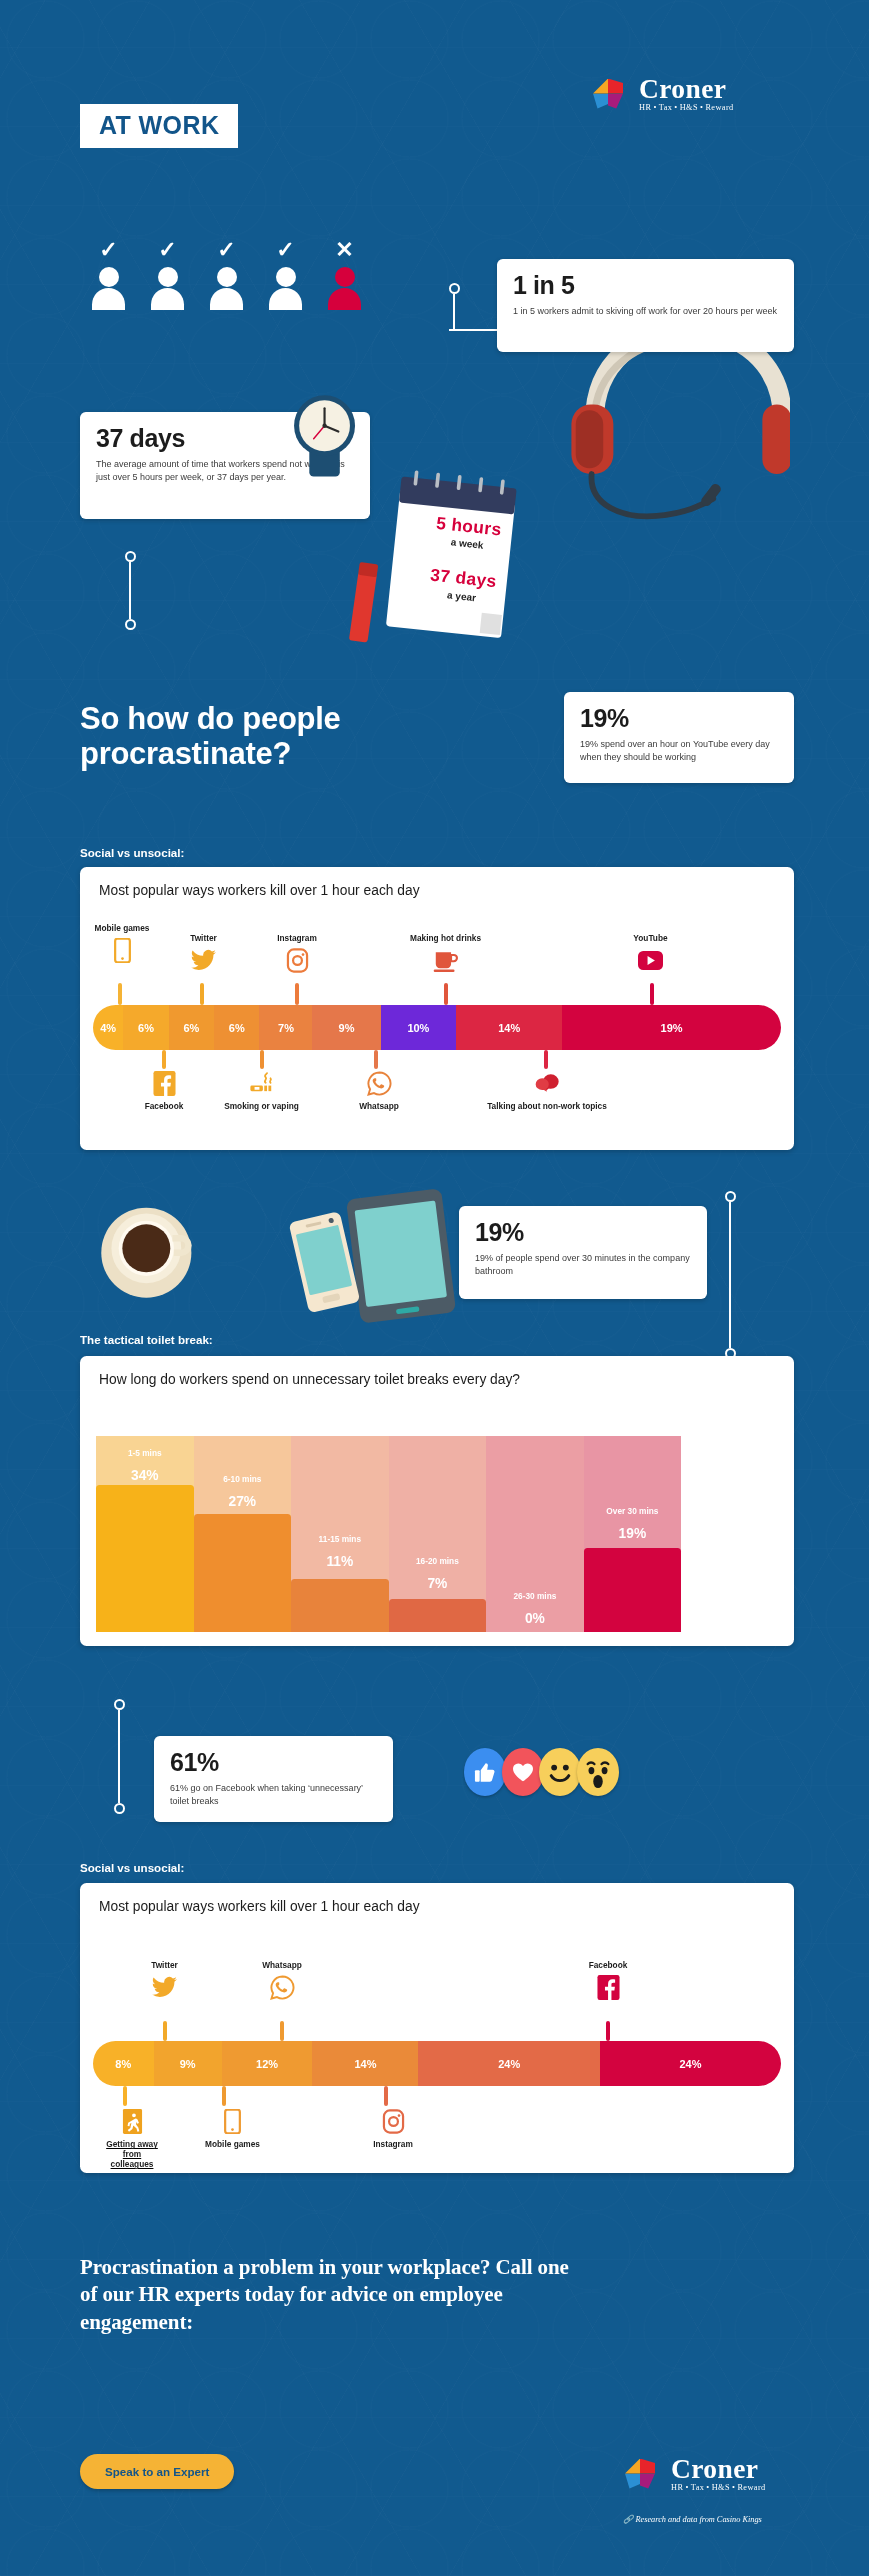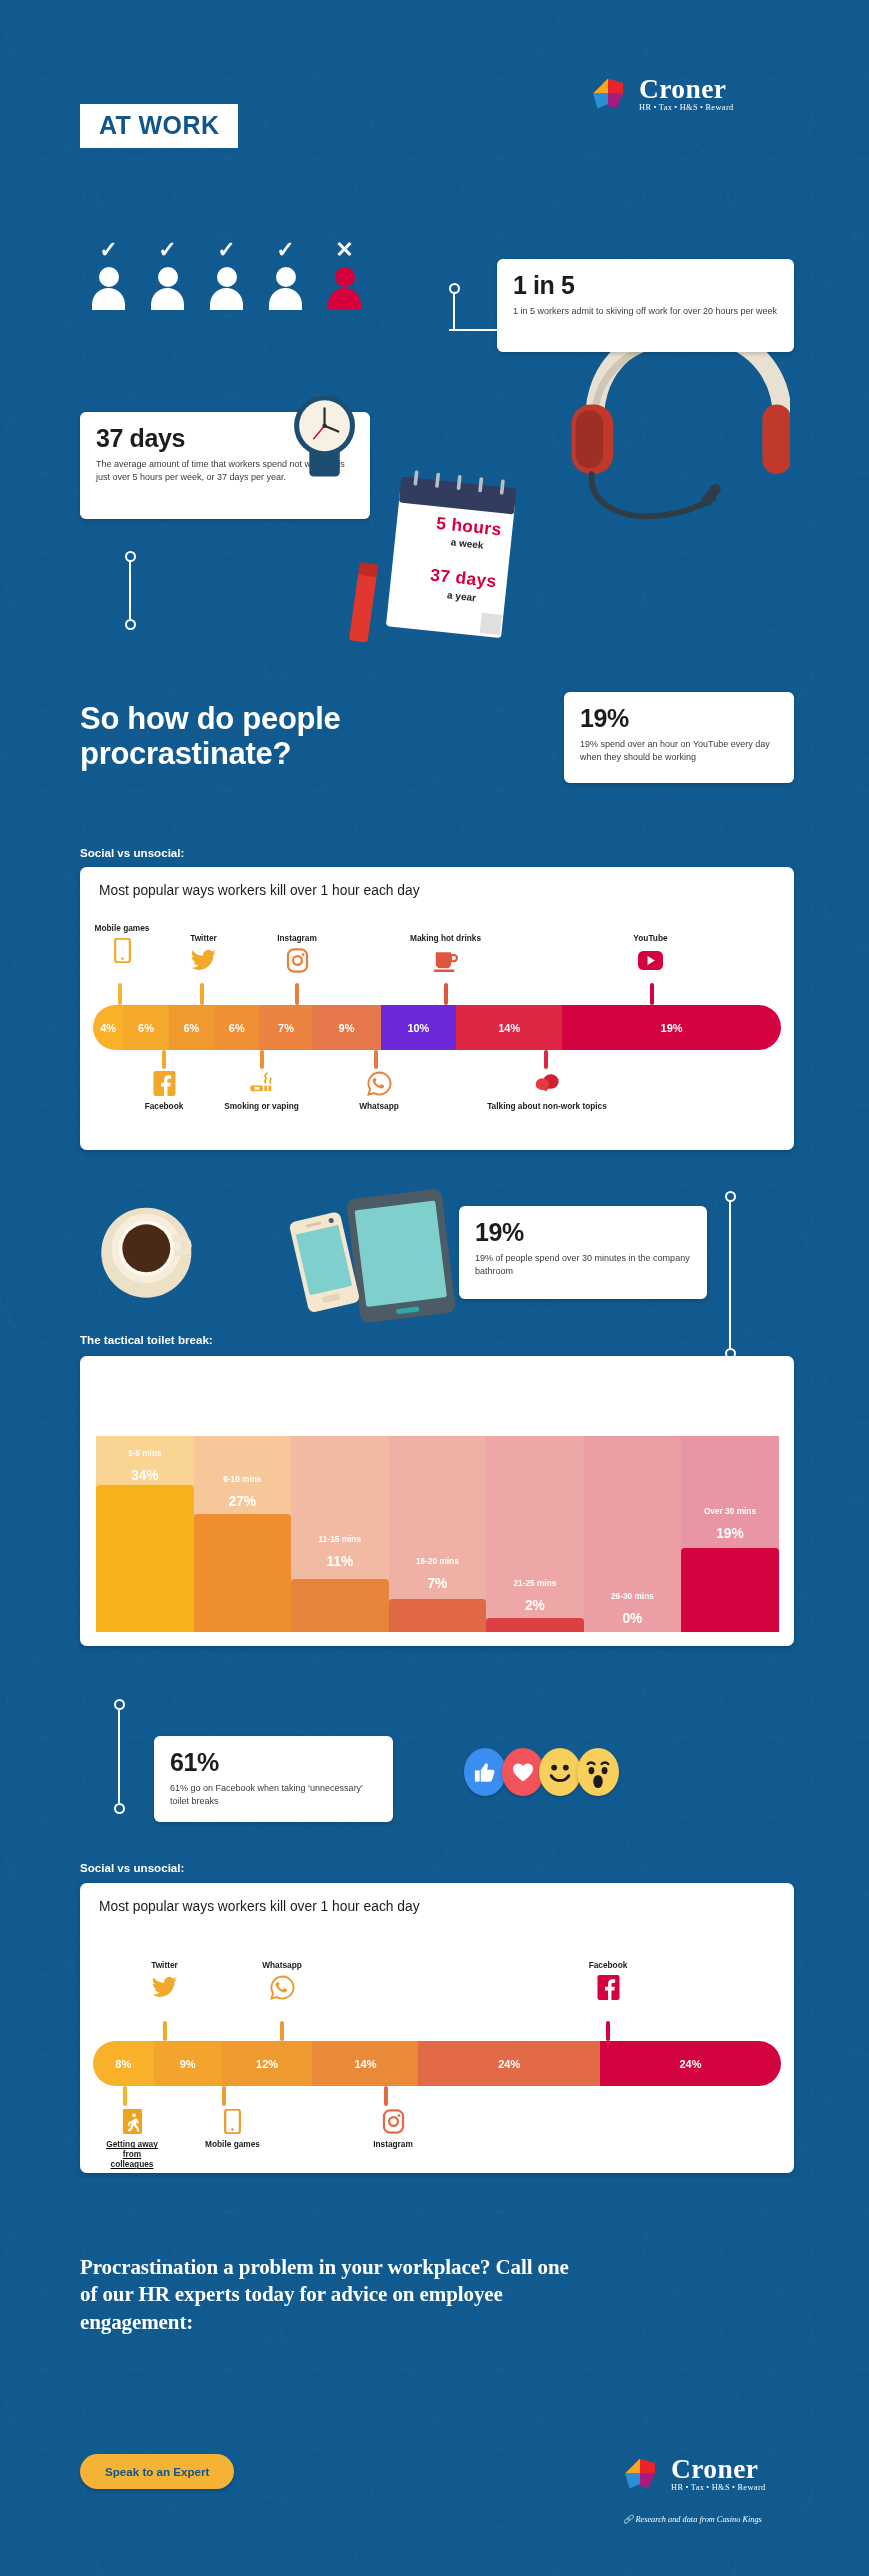--- a/index.html
+++ b/index.html
@@ -439,20 +439,21 @@
 
     <div class="connector" style="left:725px; top:1191px;">
       <div class="dot"></div>
       <div class="stem" style="height:146px;"></div>
       <div class="dot"></div>
     </div>
 
     <div class="section-label" style="left:80px; top:1333px;">The tactical toilet break:</div>
 
     <div class="panel" style="left:80px; top:1356px; width:714px; height:290px;">
+      <div class="panel-title">How long do workers spend on unnecessary toilet breaks every day?</div>
 
       <div class="vchart" style="left:16px; top:80px; width:683px; height:196px;">
 
         <div class="vcol" style="width:14.28%;">
           <div class="bandbg" style="background:#f9d493;"></div>
           <div class="vlabel" style="top:11.6px;">
             <div class="cat">1-5 mins</div>
             <div class="val">34%</div>
           </div>
           <div class="vbar" style="height:75%;background:#f7b219;"></div>
@@ -478,28 +479,20 @@
 
         <div class="vcol" style="width:14.28%;">
           <div class="bandbg" style="background:#efb0a5;"></div>
           <div class="vlabel" style="top:120px;">
             <div class="cat">16-20 mins</div>
             <div class="val">7%</div>
           </div>
           <div class="vbar" style="height:17%;background:#e06844;"></div>
         </div>
 
-        <div class="vcol" style="width:14.28%;">
-          <div class="bandbg" style="background:#eda7a6;"></div>
-          <div class="vlabel" style="top:142px;">
-            <div class="cat">21-25 mins</div>
-            <div class="val">2%</div>
-          </div>
-          <div class="vbar" style="height:7%;background:#dc4044;"></div>
-        </div>
 
         <div class="vcol" style="width:14.28%;">
           <div class="bandbg" style="background:#eb9ea4;"></div>
           <div class="vlabel" style="top:155px;">
             <div class="cat">26-30 mins</div>
             <div class="val">0%</div>
           </div>
           <div class="vbar" style="height:0%;background:#dc2d44;"></div>
         </div>
 

